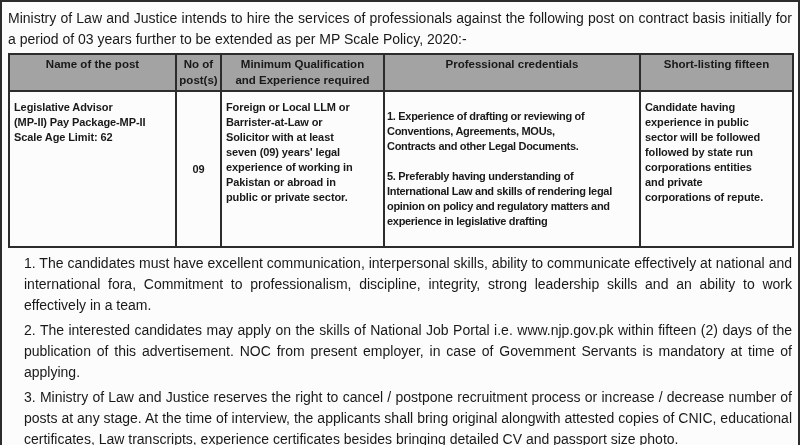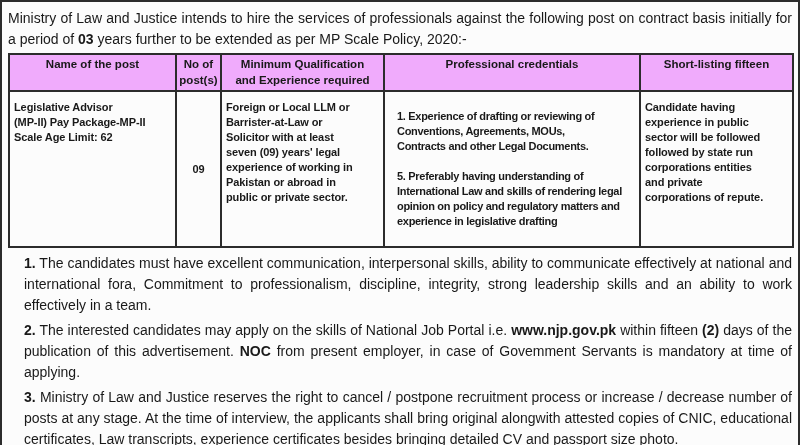--- a/index.html
+++ b/index.html
@@ -25,37 +25,37 @@
   .post-table th, .post-table td {
     border: 2px solid #2c2c2c;
     font-weight: bold;
     white-space: pre-line;
     overflow: hidden;
   }
   .post-table th {
     font-size: 11.5px; line-height: 15.5px;
     text-align: center; vertical-align: top;
     padding: 2px 1px;
-    background: #f0abfc;
+    background: #a3a3a3;
   }
   .post-table td {
     font-size: 11px; line-height: 15px;
     vertical-align: top;
     padding: 8px 4px;
     letter-spacing: -0.1px;
   }
   td.cell-center { text-align: center; vertical-align: middle; }
-  td.cell-credentials { letter-spacing: -0.3px; padding: 2px 12px; }
+  td.cell-credentials { letter-spacing: -0.3px; padding: 2px 2px; }
   .note {
     font-size: 14px; line-height: 21px;
     text-align: justify;
     margin-bottom: 4px;
     margin-left: 16px;
   }
-  b { font-weight: bold; }
+  b { font-weight: normal; }
 </style>
 </head>
 <body>
 
 <div class="page">
 
   <p class="intro"><span>Ministry of Law and Justice intends to hire the services of professionals against the following post on contract basis initially for a period of </span><b>03</b><span> years further to be extended as per MP Scale Policy, 2020:-</span></p>
 
   <table class="post-table">
     <colgroup>

